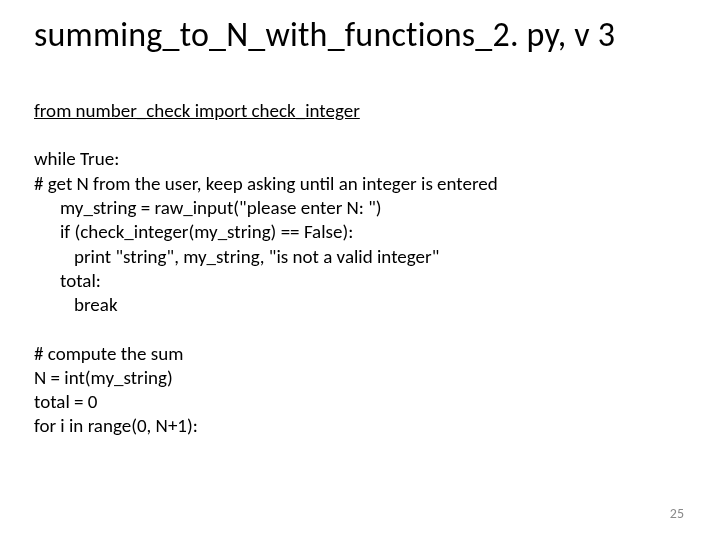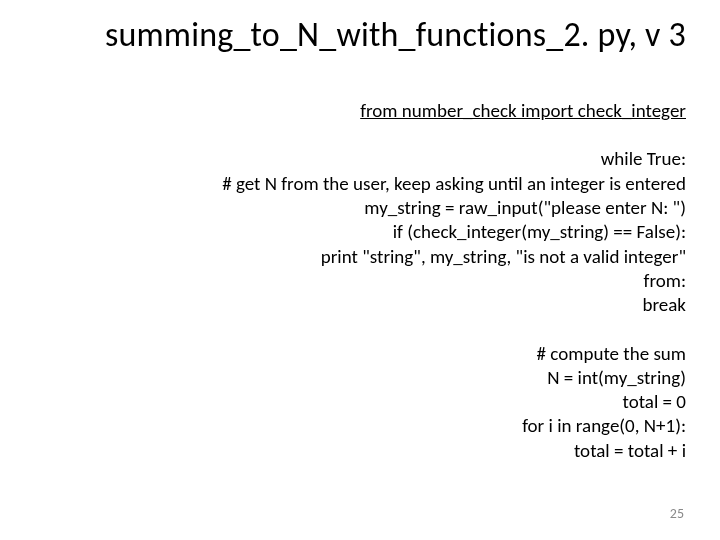--- a/index.html
+++ b/index.html
@@ -1,15 +1,15 @@
 <!DOCTYPE html>
 <html><head>
 <meta charset="utf-8">
 <style>
-  * { margin: 0; padding: 0; box-sizing: border-box; text-align: right; }
+  * { margin: 0; padding: 0; box-sizing: border-box; }
   html, body { width: 720px; height: 540px; background: #fff; font-family: Calibri, "Segoe UI", Arial, sans-serif; color: #000; }
   .slide { width: 720px; height: 540px; position: relative; padding: 10px 34px 0 34px; }
   .title { font-size: 34px; font-weight: 400; letter-spacing: 0.2px; margin-bottom: 22px; margin-top: 4px; }
   .body { font-size: 19px; line-height: 1.28; margin-top: 44px; }
   .body p { margin: 0; }
   .underline { text-decoration: underline; }
   .gap { height: 24px; }
   .indent1 { padding-left: 26px; }
   .indent2 { padding-left: 40px; }
   .pagenum { position: absolute; right: 36px; bottom: 18px; font-size: 14px; color: #8a8a8a; }
@@ -23,26 +23,25 @@
   <div class="body">
     <p class="underline">from number_check import check_integer</p>
 
     <div class="gap"></div>
 
     <p>while True:</p>
     <p># get N from the user, keep asking until an integer is entered</p>
     <p class="indent1">my_string = raw_input("please enter N: ")</p>
     <p class="indent1">if (check_integer(my_string) == False):</p>
     <p class="indent2">print "string", my_string, "is not a valid integer"</p>
-    <p class="indent1">from:</p>
+    <p class="indent1">total:</p>
     <p class="indent2">break</p>
 
     <div class="gap"></div>
 
     <p># compute the sum</p>
     <p>N = int(my_string)</p>
     <p>total = 0</p>
     <p>for i in range(0, N+1):</p>
-    <p class="indent1">total = total + i</p>
   </div>
 
   <div class="pagenum">25</div>
 </div>
 
 </body></html>

